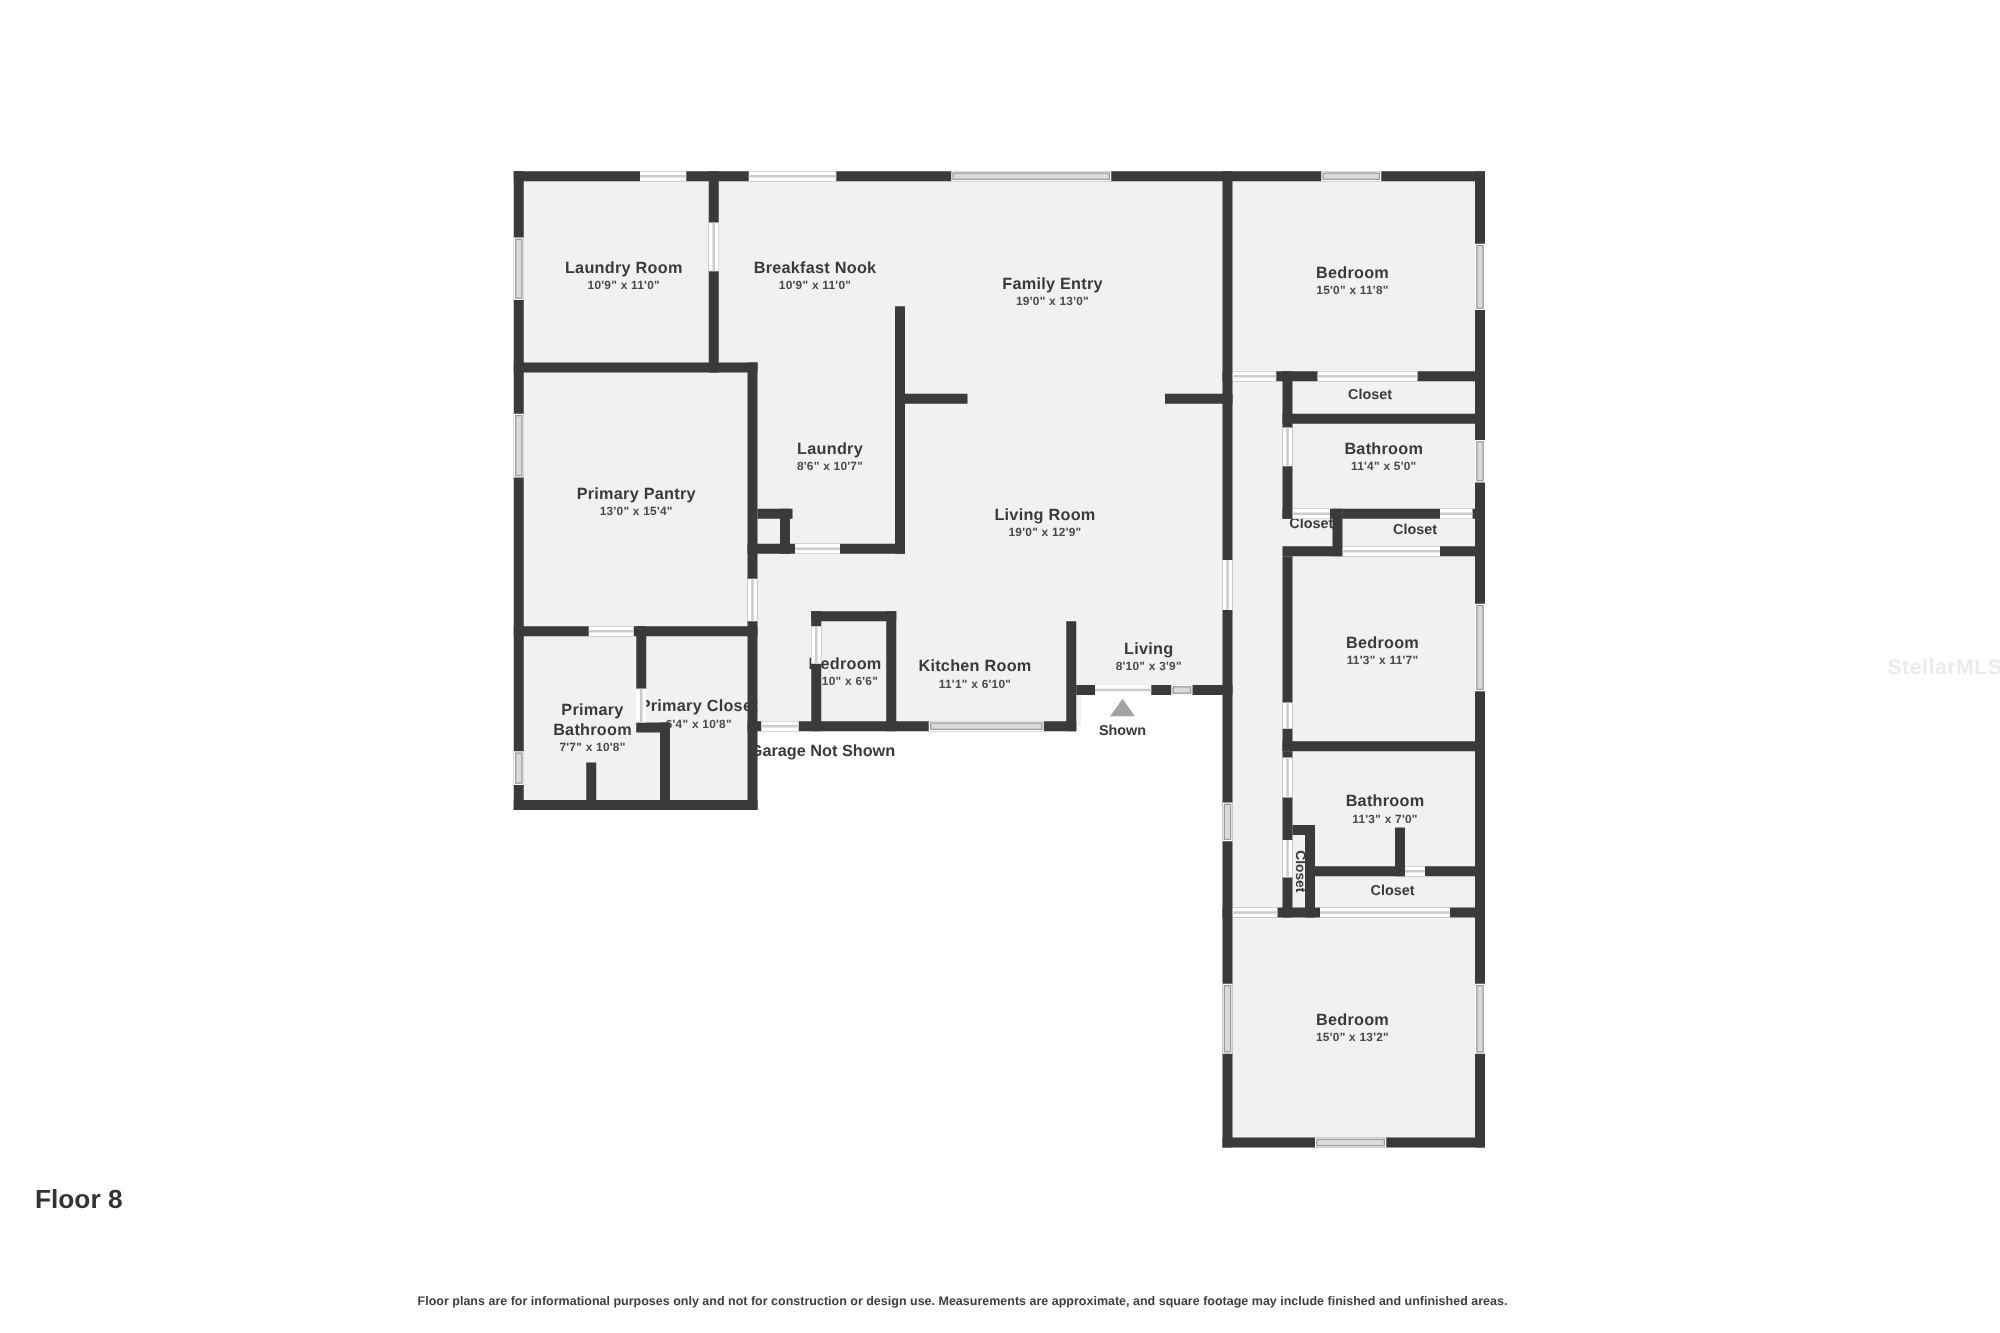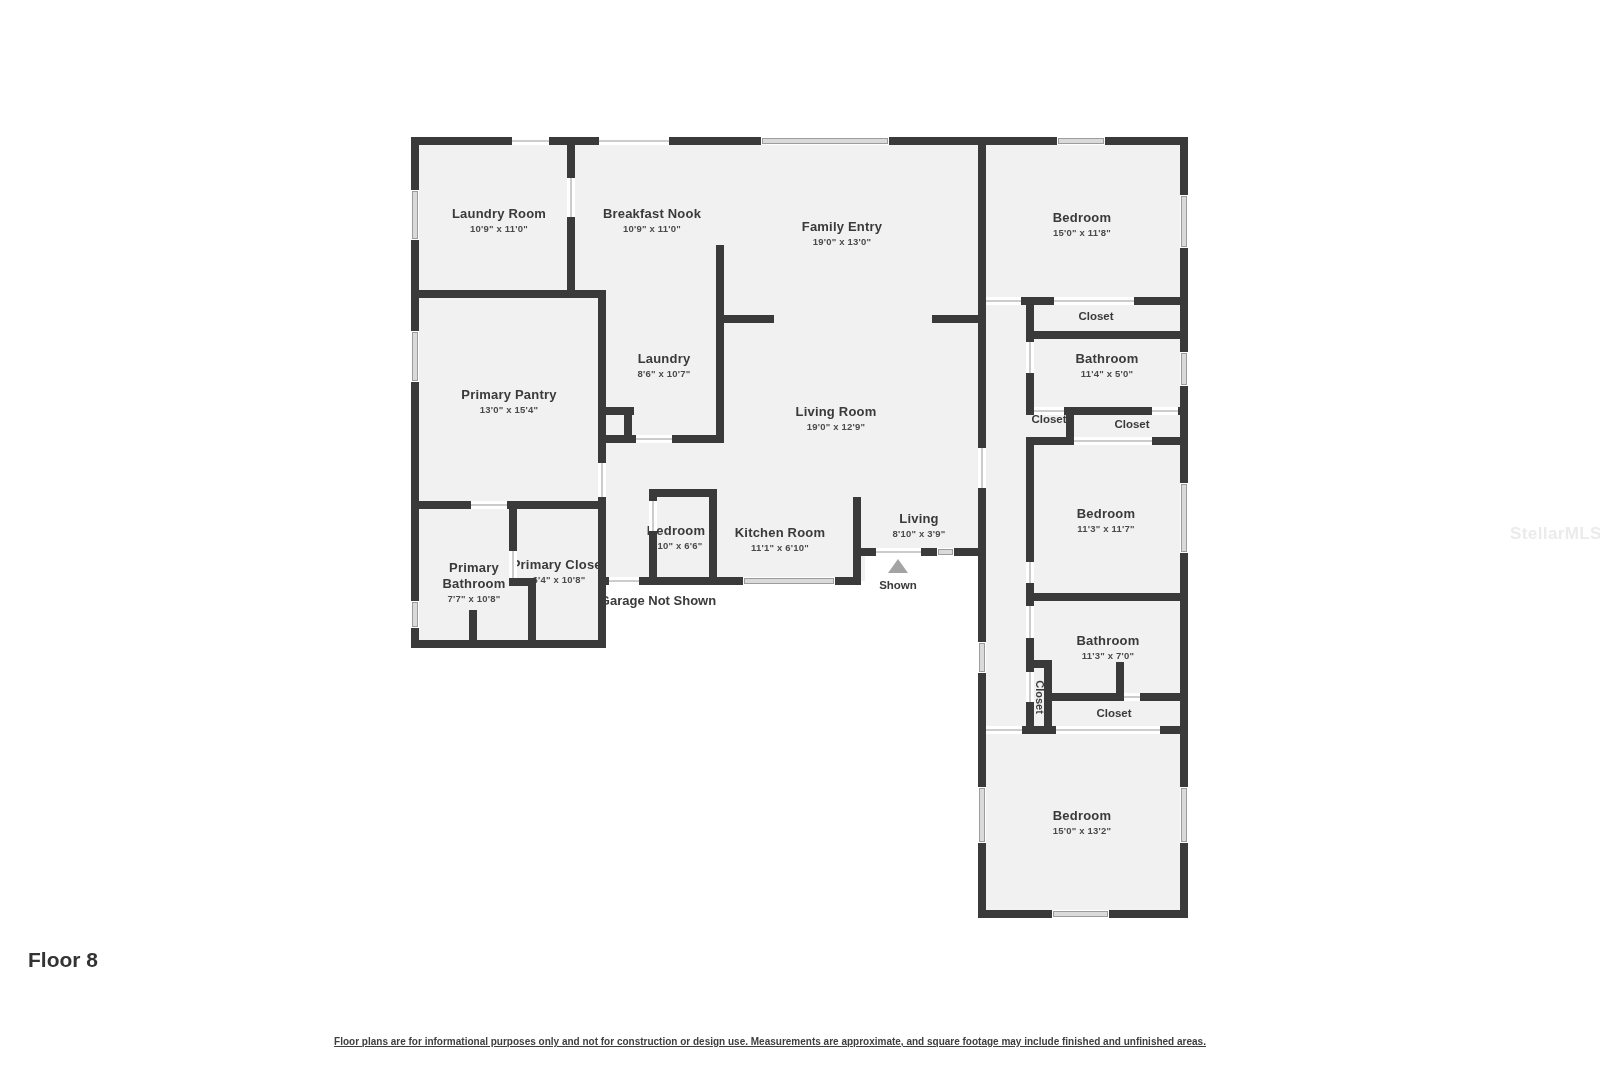--- a/index.html
+++ b/index.html
@@ -23,21 +23,21 @@
         color:#3a3a3a;white-space:nowrap;line-height:1;}
   .closet-vert{position:absolute;writing-mode:vertical-rl;transform:translate(-50%,-50%);
         font-size:11px;font-weight:bold;color:#3a3a3a;line-height:1;}
   .garage-note{position:absolute;transform:translateX(-50%);font-size:13px;font-weight:bold;
         color:#3a3a3a;white-space:nowrap;}
   .entry-triangle{position:absolute;width:0;height:0;border-left:10px solid transparent;
         border-right:10px solid transparent;border-bottom:14px solid #a3a3a3;}
   .entry-label{position:absolute;transform:translateX(-50%);font-size:11.5px;font-weight:bold;color:#3a3a3a;}
   .floor-title{position:absolute;left:28px;top:948px;font-size:21px;font-weight:bold;color:#333333;}
   .disclaimer{position:absolute;left:770px;top:1036px;transform:translateX(-50%);
-        font-size:10px;font-weight:bold;color:#3f3f3f;white-space:nowrap;text-decoration:underline;}
+        font-size:10px;font-weight:bold;color:#3f3f3f;white-space:nowrap;}
   .watermark{position:absolute;left:1510px;top:524px;font-size:17px;font-weight:bold;
         color:#ebebeb;letter-spacing:.4px;}
 </style>
 </head>
 <body>
 
 <div class="page">
   <div class="plan" id="plan">
       <div class="fill" style="left: 978px; top: 141px; width: 202px; height: 773px;"></div>
       <div class="fill" style="left: 853px; top: 141px; width: 127px; height: 411px;"></div>

